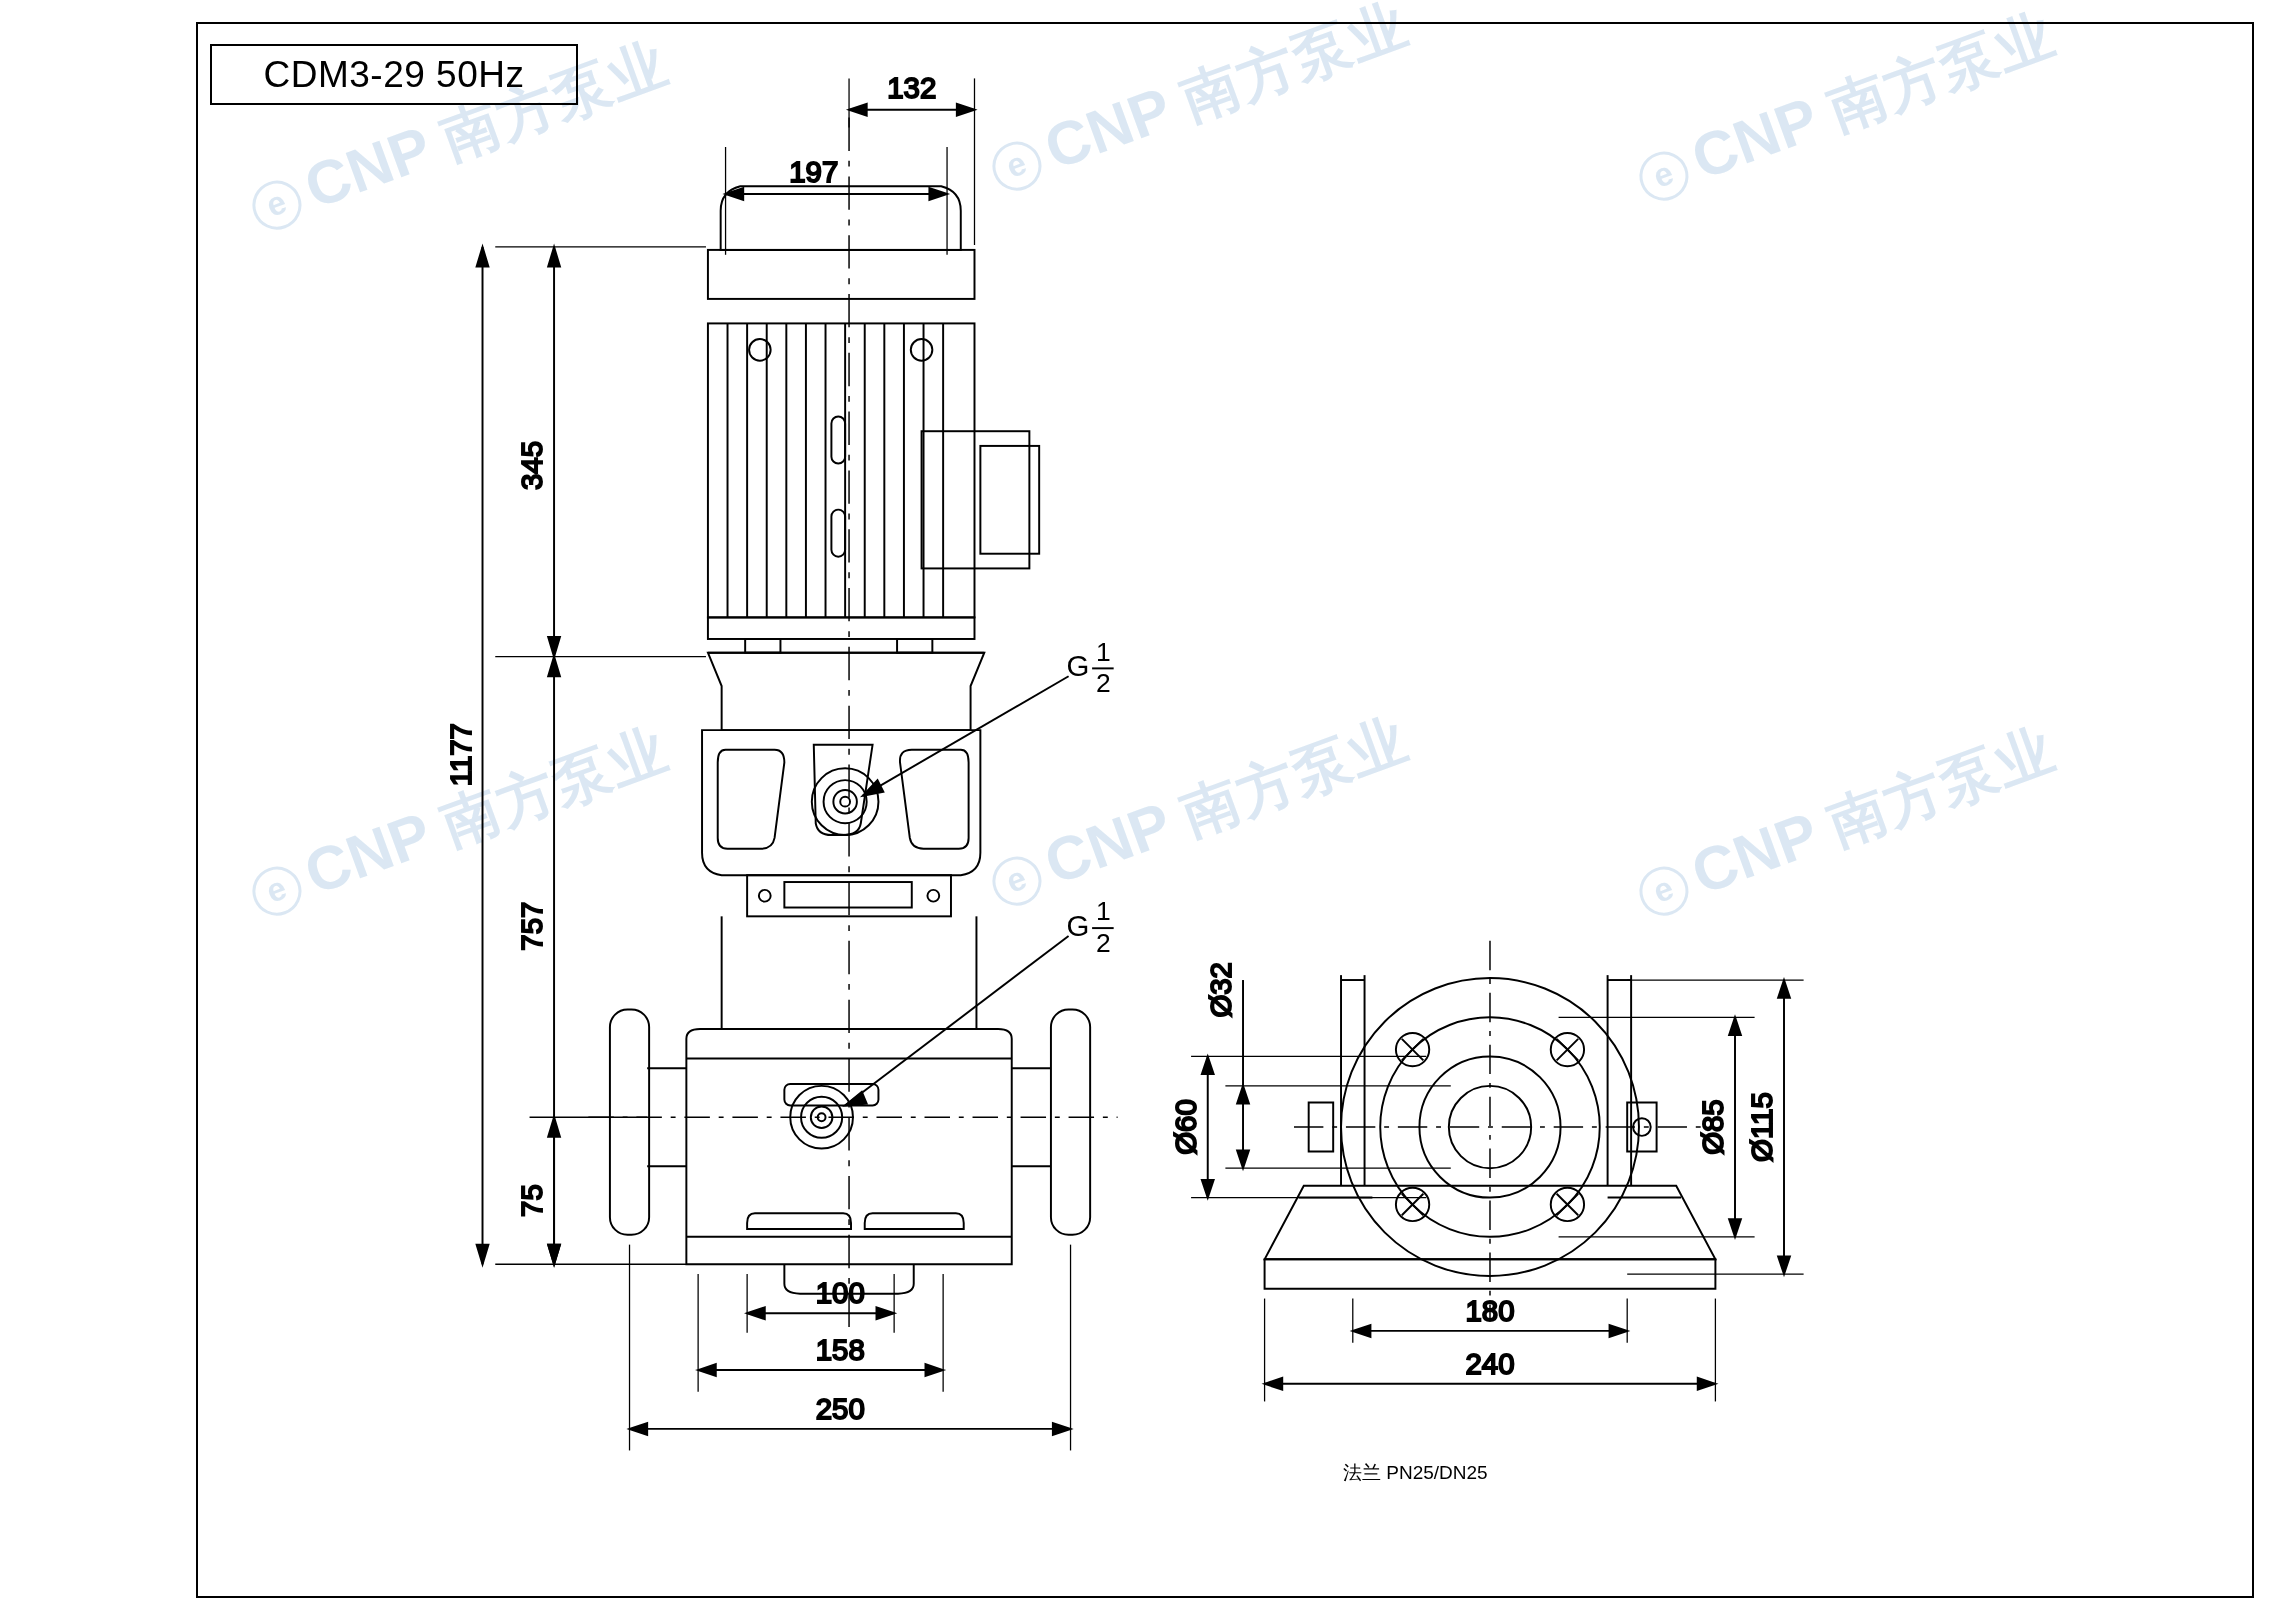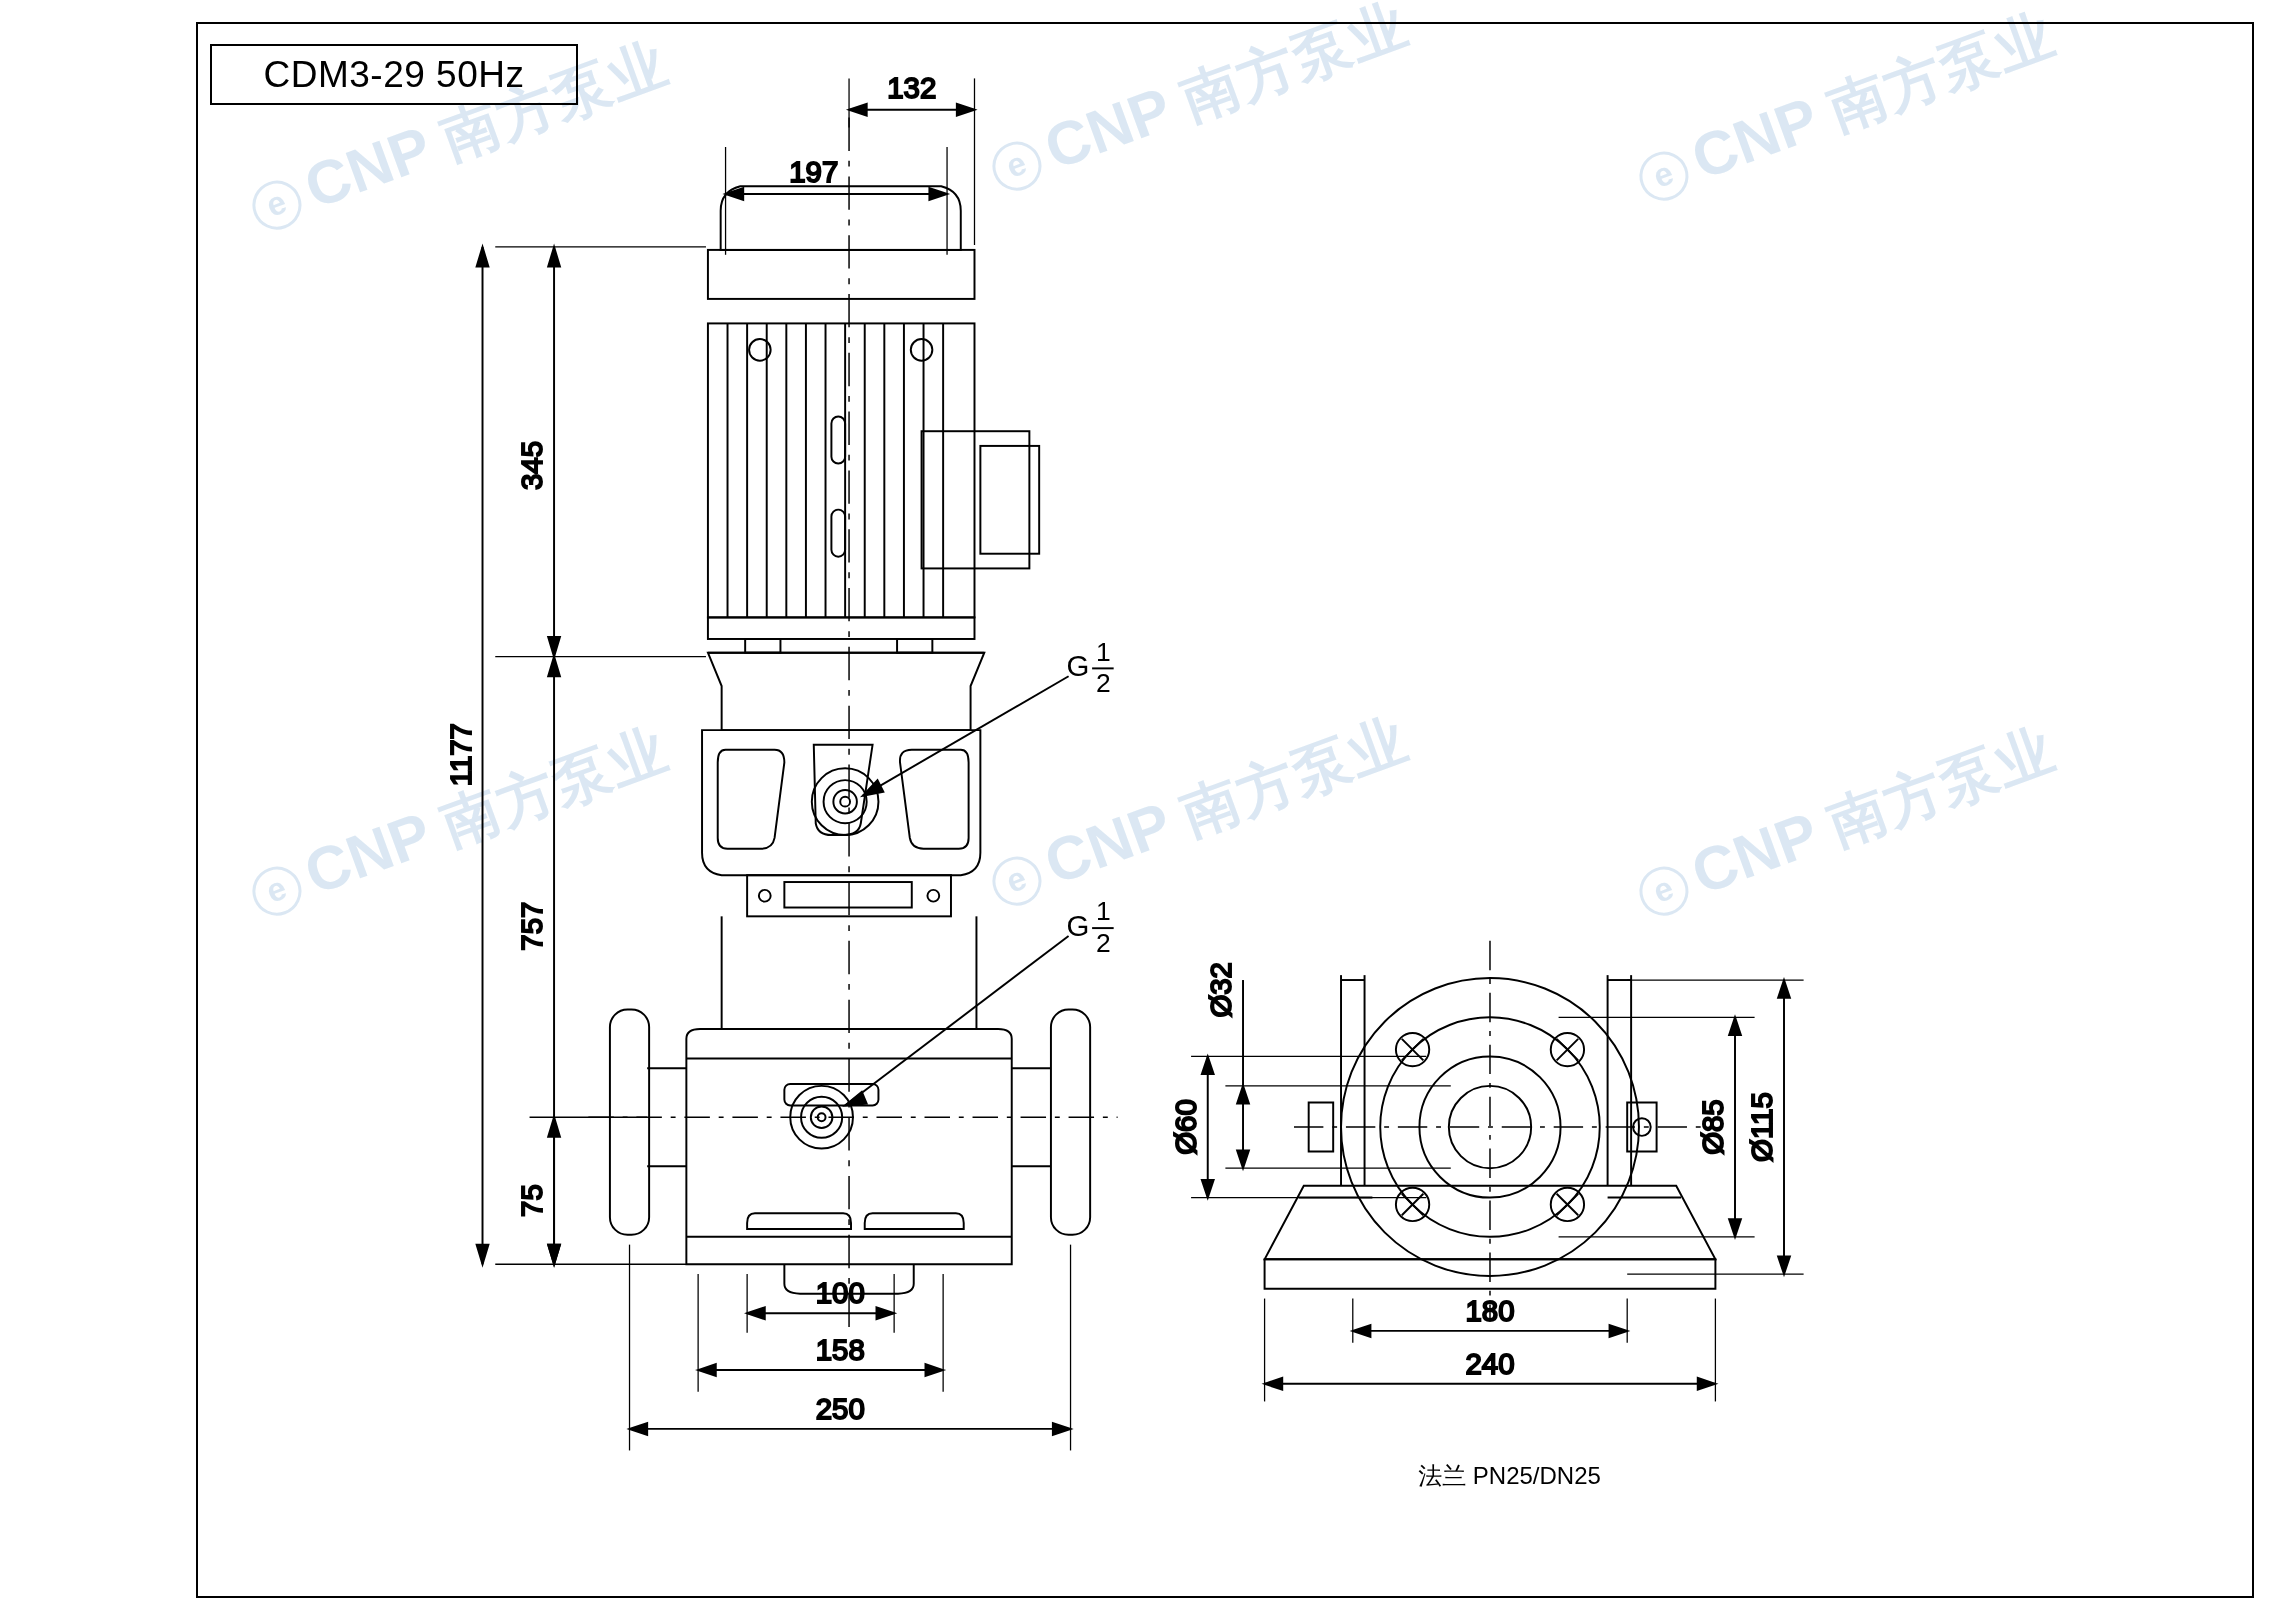--- a/index.html
+++ b/index.html
@@ -26,22 +26,22 @@
     display:flex;align-items:center;justify-content:center;
   }
   .title-box span{
     font-size:37px;color:#000;letter-spacing:0.5px;
     font-family:"Liberation Sans", sans-serif;
   }
   .flange-label{
     position:absolute;
     left:1343px;top:1460px;
     width:333px;
-    text-align:center;
-    font-size:24px;color:#000;
+    text-align:left;
+    font-size:19px;color:#000;
     font-family:"Liberation Sans", sans-serif;
   }
   svg.draw{
     position:absolute;left:0;top:0;
     width:2292px;height:1620px;
     pointer-events:none;
   }
   .wm{
     position:absolute;
     color:#cfe0ef;

